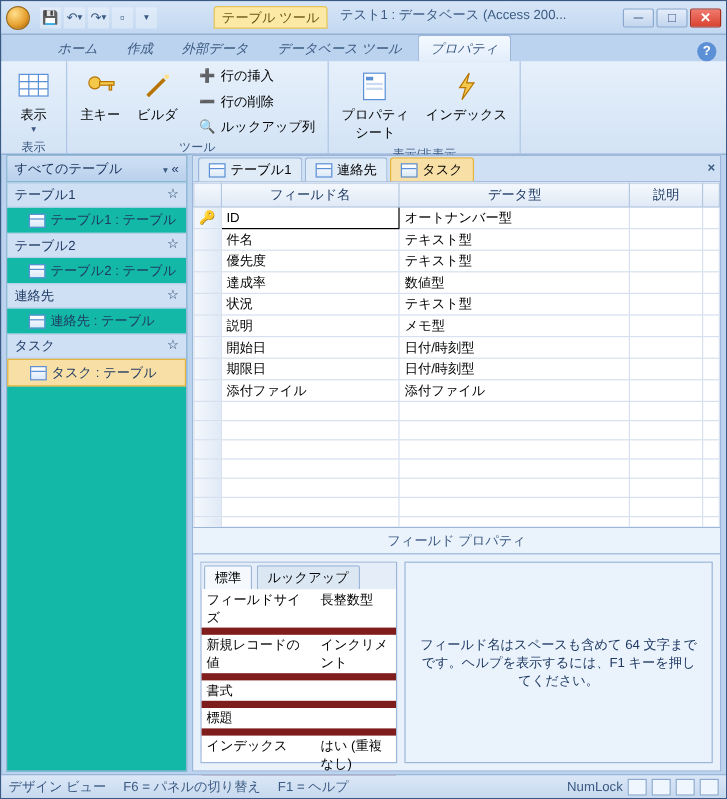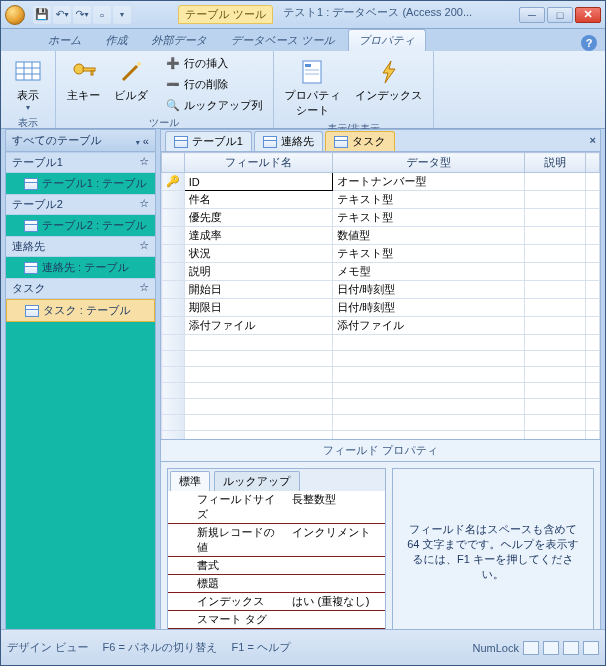--- a/index.html
+++ b/index.html
@@ -40,29 +40,29 @@
 .doctab-x{ position:absolute; right:4px; top:4px; color:#3b5a82; font-weight:bold;}
 .grid{ flex:1; background:#fff; overflow:hidden; position:relative; border-bottom:1px solid #9bb6d9;}
 .grid table{ width:100%; border-collapse:collapse;}
 .grid th{ background:linear-gradient(#f4f8fd,#dfe9f6); border:1px solid #b4c7e0; padding:2px 4px; color:#1f3a63; font-weight:normal; text-align:center;}
 .grid td{ border:1px solid #d6e0ee; padding:1px 4px; height:16px;}
 .rowhdr{ width:18px; background:linear-gradient(90deg,#f4f8fd,#dfe9f6); text-align:center;}
 .rowhdr.key{ color:#b77400;}
 .activecell{ background:#fff; border:1px solid #000 !important;}
 .fprops-label{ text-align:center; padding:3px; color:#3b5a82; background:#eaf2fc; border-bottom:1px solid #9bb6d9;}
 .fprops{ height:180px; display:flex; padding:6px; gap:6px;}
-.propsheet{ width:219px; border:1px solid #9bb6d9; background:#fff; display:flex; flex-direction:column;}
+.propsheet{ width:164px; border:1px solid #9bb6d9; background:#fff; display:flex; flex-direction:column;}
 .proptabs{ display:flex; background:#e4edf8;}
 .proptab{ padding:2px 8px; border:1px solid #9bb6d9; border-bottom:none; background:#f5f9fe; border-radius:2px 2px 0 0; margin:2px 2px 0;}
 .proptab.inactive{ background:#dce7f4;}
-.proprow{ display:flex; border-bottom:1px solid #7f1d1d;padding-left:25px;}
+.proprow{ display:flex; border-bottom:6px solid #7f1d1d;}
 .proprow .k{ width:95px; padding:1px 4px;}
 .proprow .v{ flex:1; padding:1px 4px;}
 .helptext{ flex:1; border:1px solid #9bb6d9; background:#eaf2fc; display:flex; align-items:center; justify-content:center; text-align:center; color:#1f3a63; padding:10px;}
-.status{ position:absolute; left:0; right:0; bottom:0; height:36px; background:linear-gradient(#dbe7f6,#c7d9ef); border-top:1px solid #9bb6d9; display:flex; align-items:center; padding:0 6px; color:#3b5a82; gap:14px;justify-content:space-between;}
+.status{ position:absolute; left:0; right:0; bottom:0; height:20px; background:linear-gradient(#dbe7f6,#c7d9ef); border-top:1px solid #9bb6d9; display:flex; align-items:center; padding:0 6px; color:#3b5a82; gap:14px;justify-content:space-between;}
 .status .right{ margin-left:auto; display:flex; gap:4px; align-items:center;}
 .viewic{ width:16px; height:14px; border:1px solid #8ba9cf; background:#f0f6fd;}
 .caret{ font-size:8px; color:#3b5a82;}
 </style>
 </head>
 <body>
 
 <div class="titlebar">
   <div class="orb"></div>
   <div class="qat">

